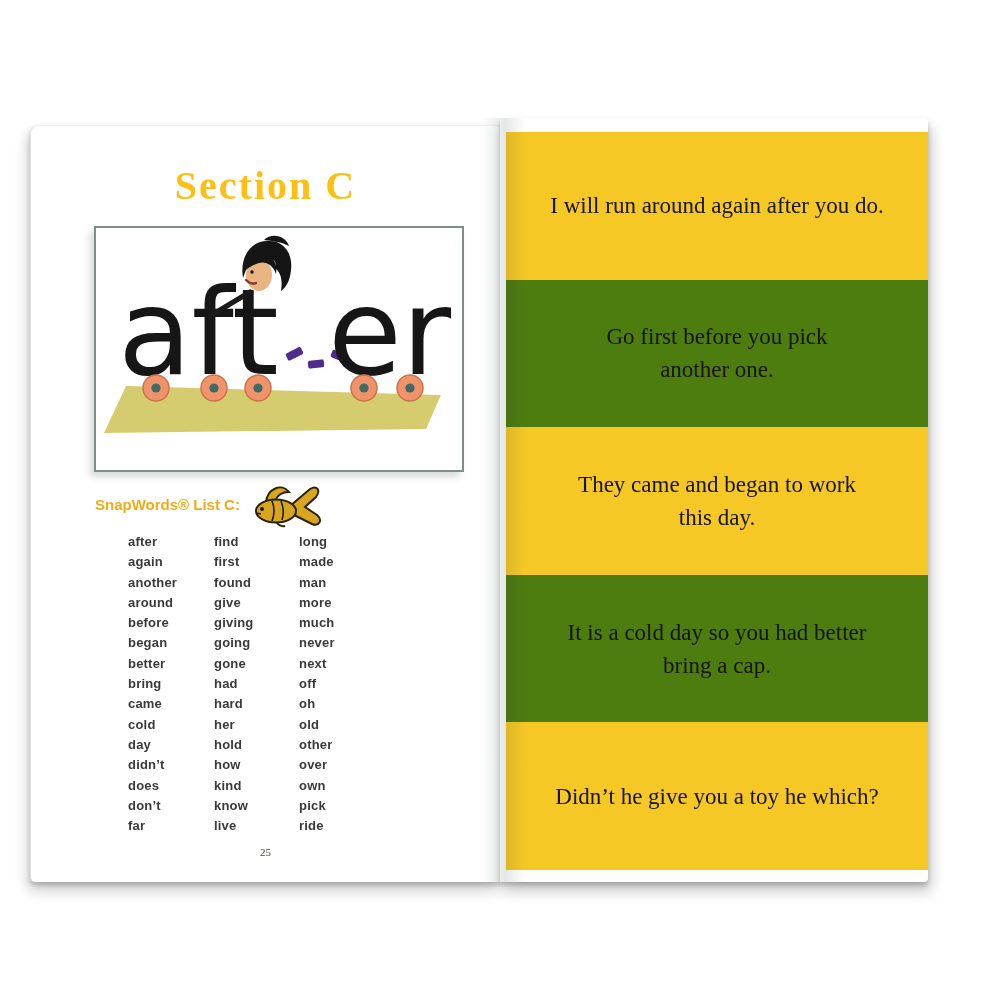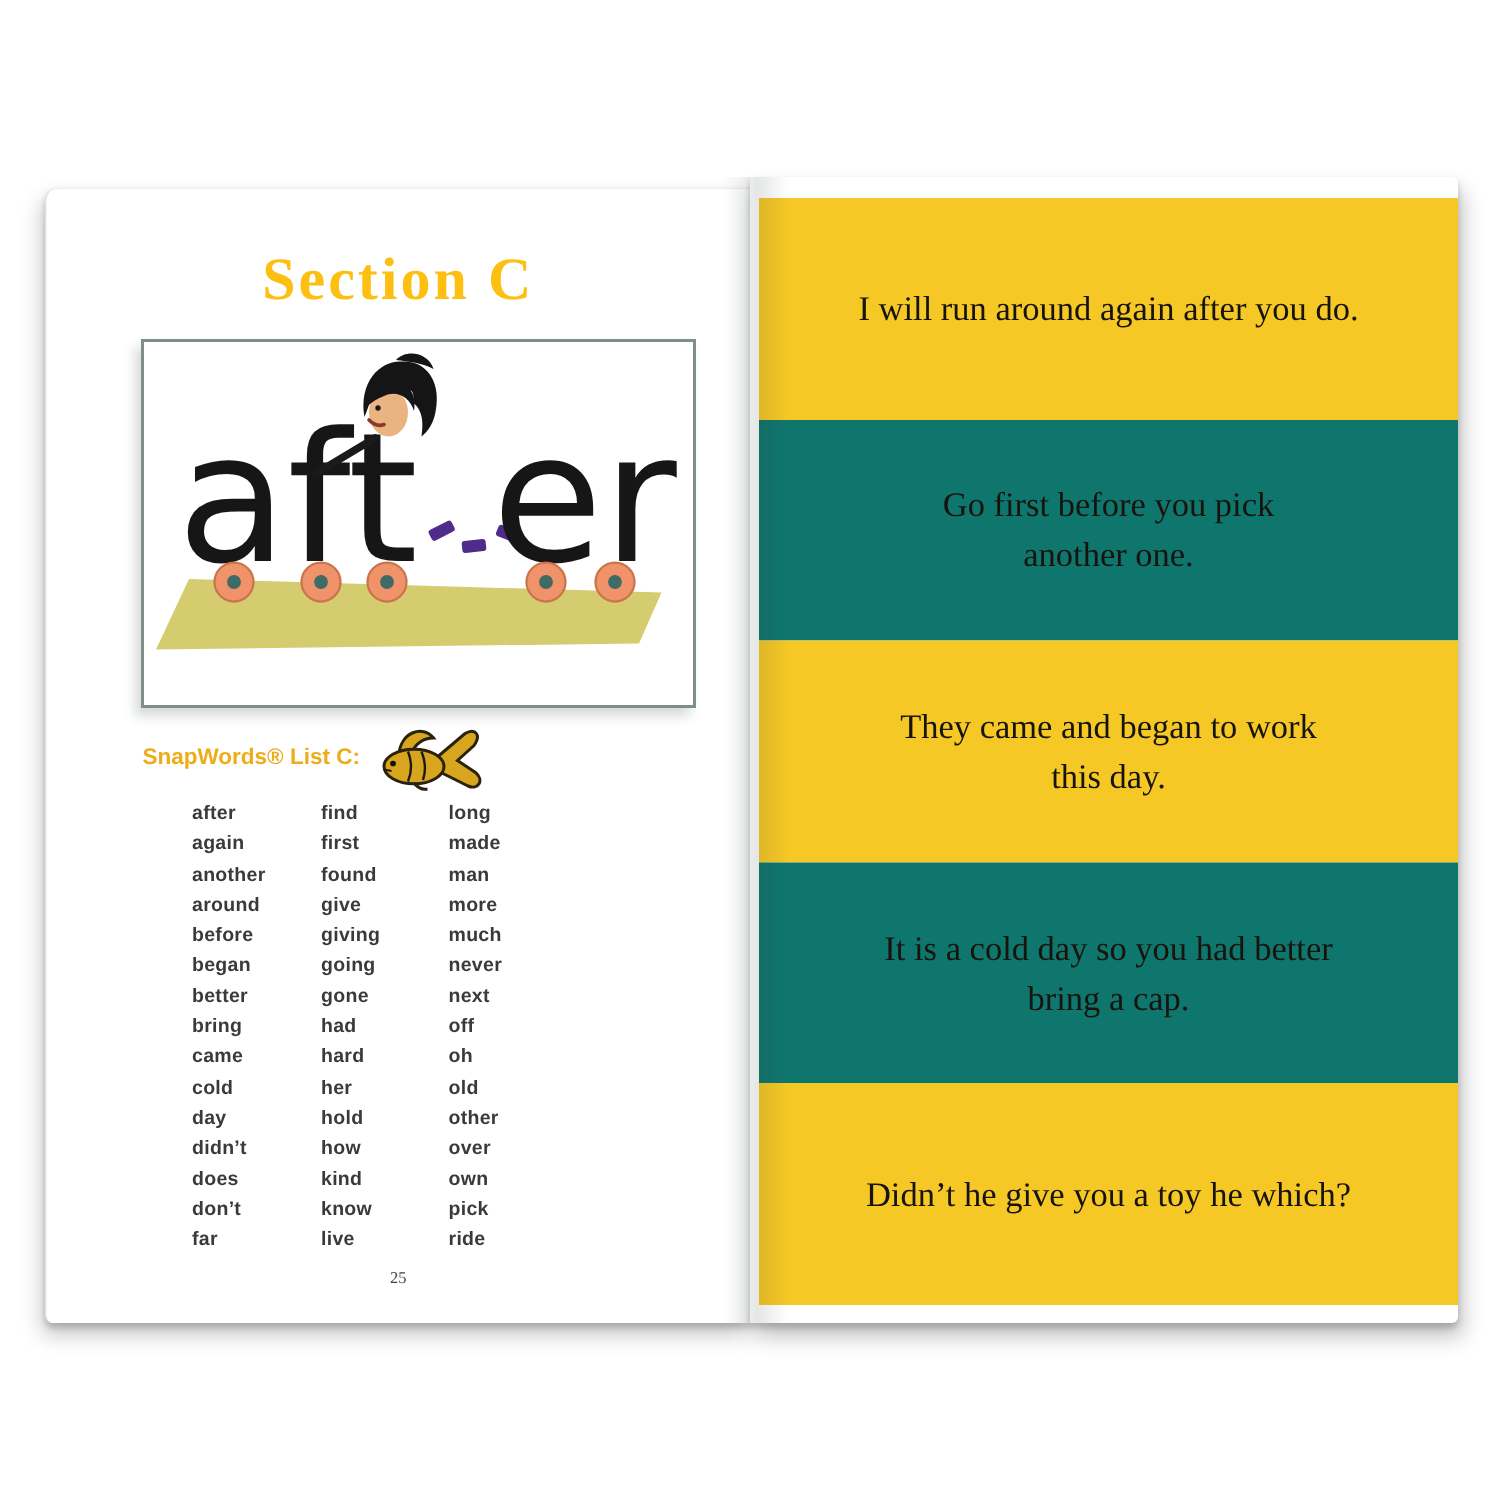--- a/index.html
+++ b/index.html
@@ -15,21 +15,21 @@
   .book{position:absolute;left:30px;top:110px;width:942px;height:780px;}
   .page{position:absolute;background:#fff;}
   .page-left{
     left:0;top:15px;width:470px;height:757px;
     border-radius:8px 0 0 5px;
     border-left:1px solid #e3e3e3;border-top:1px solid #eee;
     box-shadow:-2px 8px 14px rgba(0,0,0,.22), 0 3px 4px rgba(0,0,0,.18);
     z-index:1;
   }
   .page-right{
-    left:470px;top:8px;width:472px;height:764px;
+    left:470px;top:8px;width:428px;height:764px;
     border-radius:0 4px 4px 0;
     box-shadow:3px 9px 14px rgba(0,0,0,.24), 0 3px 4px rgba(0,0,0,.18);
     z-index:1;
   }
   .spine-shade{
     position:absolute;left:452px;top:8px;width:44px;height:764px;z-index:4;
     background:linear-gradient(90deg,rgba(0,0,0,0) 0%,rgba(40,50,50,.10) 45%,rgba(40,50,50,.12) 52%,rgba(0,0,0,0) 100%);
     pointer-events:none;
   }
   
@@ -62,21 +62,21 @@
   .word-col{display:flex;flex-direction:column;}
   .word{font-size:13px;font-weight:bold;color:var(--word-text);line-height:20.3px;letter-spacing:.2px;}
   .pagenum{position:absolute;left:0;right:0;text-align:center;
     font-family:Liberation Serif, serif;font-size:11px;color:#4a4436;}
   .pagenum-left{bottom:24px;}
   
   .bands{position:absolute;left:6px;right:0;top:14px;bottom:12px;display:flex;flex-direction:column;}
   .band{flex:1;display:flex;flex-direction:column;align-items:center;justify-content:center;
     padding:0 18px;text-align:center;}
   .band.yellow{background:var(--band-yellow);}
-  .band.white{background:#0f766e;}
+  .band.white{background:#4d7c0f;}
   .sentence-line{
     font-family:"Liberation Serif",serif;font-size:23px;line-height:33px;
     color:var(--sentence-text);white-space:nowrap;
   }
   .pagenum-right{bottom:22px;color:#42370a;}
 </style>
 </head>
 <body>
 
 <div class="scene">

